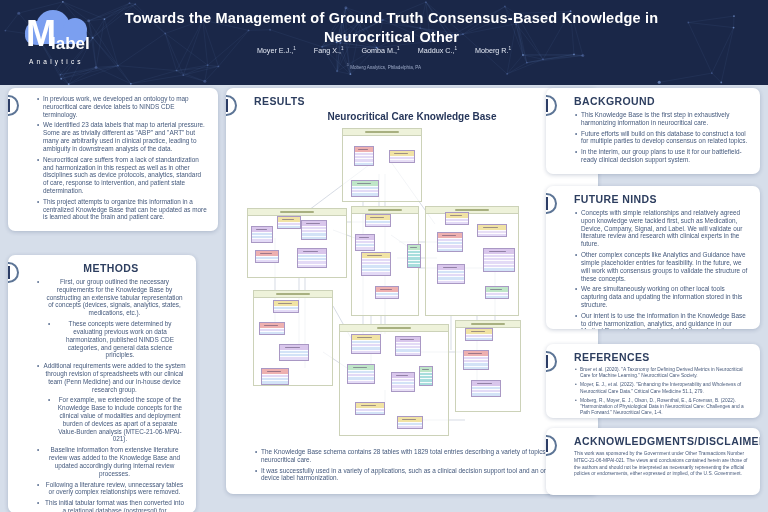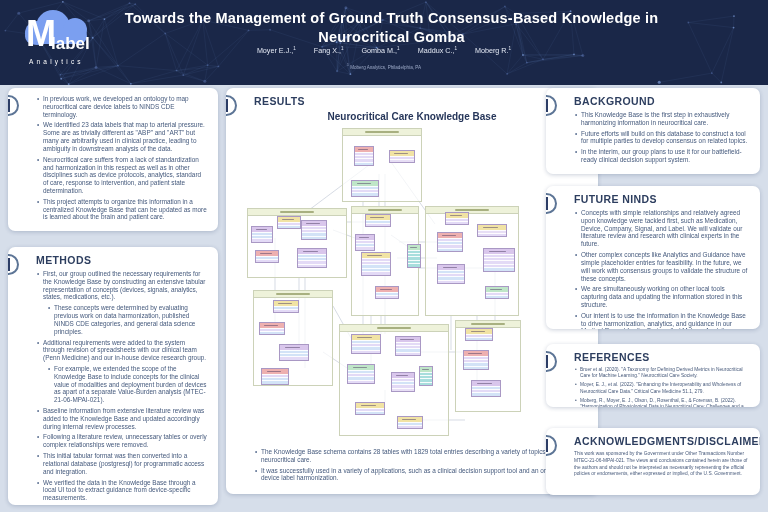--- a/index.html
+++ b/index.html
@@ -41,25 +41,25 @@
   .sec-head { font-size:10.5px; font-weight:bold; color:#2d3e5f; letter-spacing:.4px; margin-bottom:4px; }
   ul.blist { list-style:none; font-size:6.4px; line-height:1.22; color:#44597c; }
   ul.blist li { position:relative; padding-left:7px; margin-bottom:3px; }
   ul.blist li::before { content:"\2022"; position:absolute; left:1px; top:0; color:#5a6f91; }
   ul.blist li.lvl2 { margin-left:11px; }
   ul.reflist { list-style:none; font-size:4.8px; line-height:1.3; color:#46597a; }
   ul.reflist li { position:relative; padding-left:6px; margin-bottom:2.8px; }
   ul.reflist li::before { content:"\2022"; position:absolute; left:1px; top:0; }
   .ack-text { font-size:4.8px; line-height:1.42; color:#46597a; margin-top:2px; }
   #p-background { left:8px;   top:88px;  width:210px; height:143px; }
-  #p-methods    { left:8px;   top:247px; width:210px; height:258px; }
+  #p-methods    { left:8px;   top:255px; width:188px; height:258px;text-align:center; }
   #p-results    { left:226px; top:88px;  width:372px; height:406px; }
   #p-discussion { left:546px; top:88px;  width:214px; height:86px;  }
   #p-future     { left:546px; top:186px; width:214px; height:143px; }
-  #p-references { left:546px; top:344px; width:214px; height:63px;  }
+  #p-references { left:546px; top:344px; width:214px; height:74px;  }
   #p-ack        { left:546px; top:428px; width:214px; height:67px;  }
   
   #p-results .pin { padding:7px 10px 6px 10px; }
   #p-results .sec-head { margin-left:18px; }
   .fig-title { text-align:center; font-size:10px; font-weight:bold; color:#26365a; margin-top:1px; }
   .erd { position:absolute; left:13px; top:32px; width:286px; height:322px; }
   .erd svg { position:absolute; left:0; top:0; }
   .cluster { position:absolute; border:1px solid #ccd2b8; background:rgba(255,255,255,.7); }
   .cl-head { height:7px; background:#eef2da; border-bottom:1px solid #ccd2b8; position:relative; }
   .cl-head::after { content:""; position:absolute; left:50%; top:2.4px; width:34px; height:2px;
@@ -335,21 +335,21 @@
         <i class="c2"></i>
         <i class="c3"></i>
         <i class="c4"></i>
     </div>
     <span class="m">M</span>
     <span class="rest">label</span>
     <span class="sub">Analytics</span>
   </div>
   <div class="title">
     <div>Towards the Management of Ground Truth Consensus-Based Knowledge in</div>
-    <div>Neurocritical Gomba</div>
+    <div>Neurocritical Other</div>
   </div>
   <div class="authors"><span class="author">Moyer E.J.,<sup>1</sup></span><span class="author">Fang X.,<sup>1</sup></span><span class="author">Gomba M.,<sup>1</sup></span><span class="author">Maddux C.,<sup>1</sup></span><span class="author">Moberg R.<sup>1</sup></span></div>
   <div class="affil">
     <sup>1</sup>
     <span>Moberg Analytics, Philadelphia, PA</span>
   </div>
 </div>
 
 <div class="panel" id="p-background">
   <div class="picon"></div>

